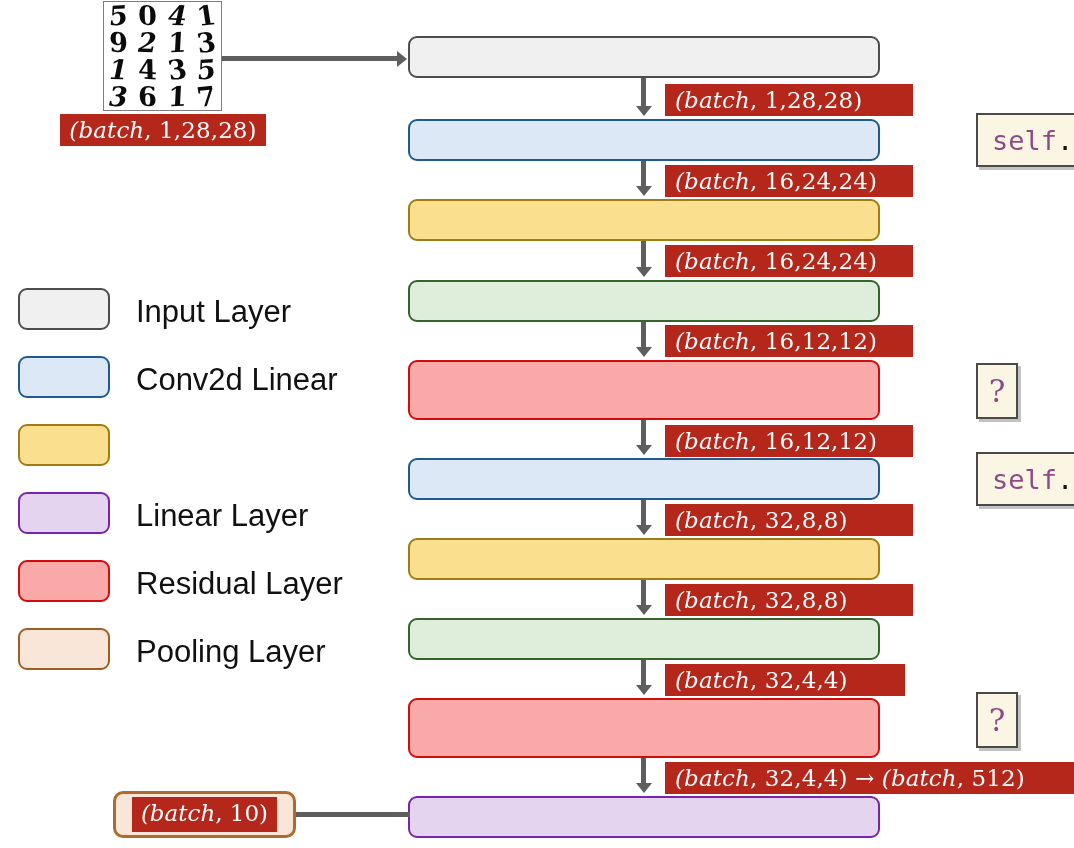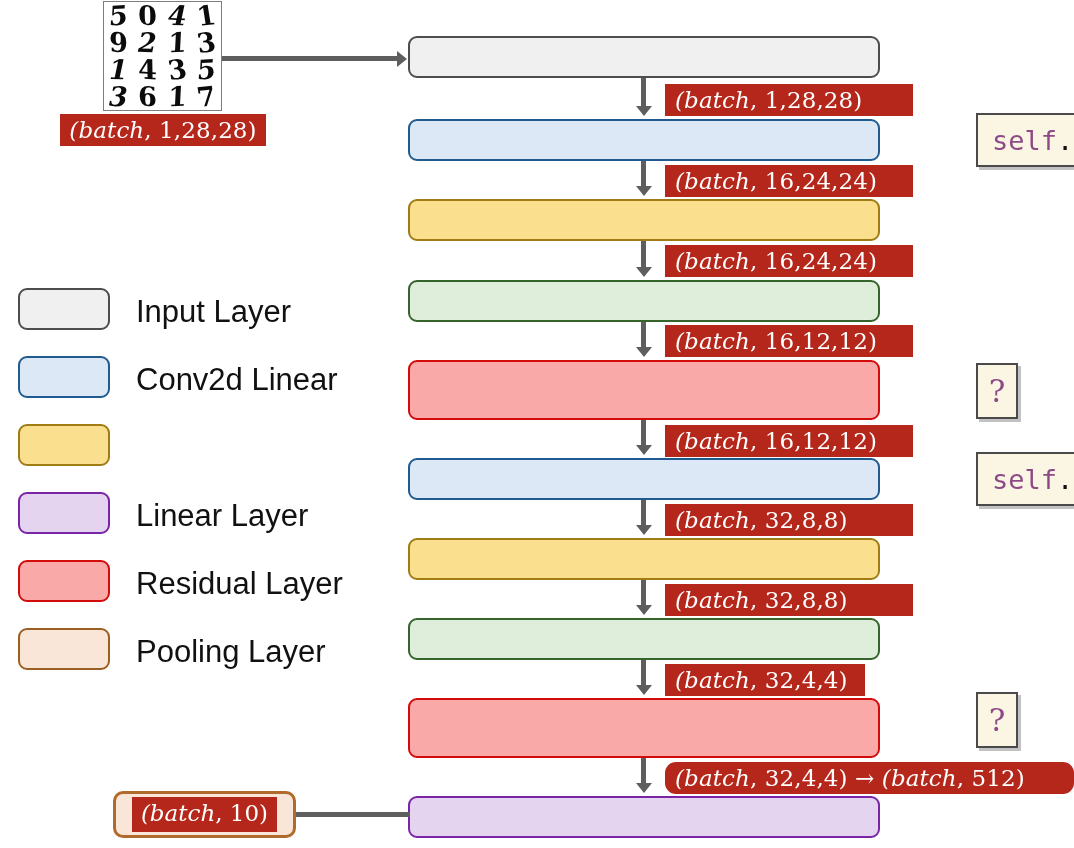--- a/index.html
+++ b/index.html
@@ -226,24 +226,24 @@
   </div>
   <div class="shape-badge" style="left:665px;top:425px;width:248px;height:32px;">
     <span><span class="it">(batch</span>, 16,12,12)</span>
   </div>
   <div class="shape-badge" style="left:665px;top:504px;width:248px;height:32px;">
     <span><span class="it">(batch</span>, 32,8,8)</span>
   </div>
   <div class="shape-badge" style="left:665px;top:584px;width:248px;height:32px;">
     <span><span class="it">(batch</span>, 32,8,8)</span>
   </div>
-  <div class="shape-badge" style="left:665px;top:664px;width:200px;height:32px;">
+  <div class="shape-badge" style="left:665px;top:664px;width:240px;height:32px;">
     <span><span class="it">(batch</span>, 32,4,4)</span>
   </div>
-  <div class="shape-badge" style="left:665px;top:762px;width:409px;height:32px;border-radius:11px;">
+  <div class="shape-badge" style="left:665px;top:762px;width:409px;height:32px;">
     <span><span class="it">(batch</span>, 32,4,4) → <span class="it">(batch</span>, 512)</span>
   </div>
 
   <div class="out-badge" style="left:113px;top:791px;width:183px;height:47px;">
     <span class="inner"><span class="it">(batch</span>, 10)</span>
   </div>
 
   <div class="code-box" style="left:976px;top:113px;width:120px;height:54px;">
     <span>self<span class="dot">.</span></span>
   </div>

